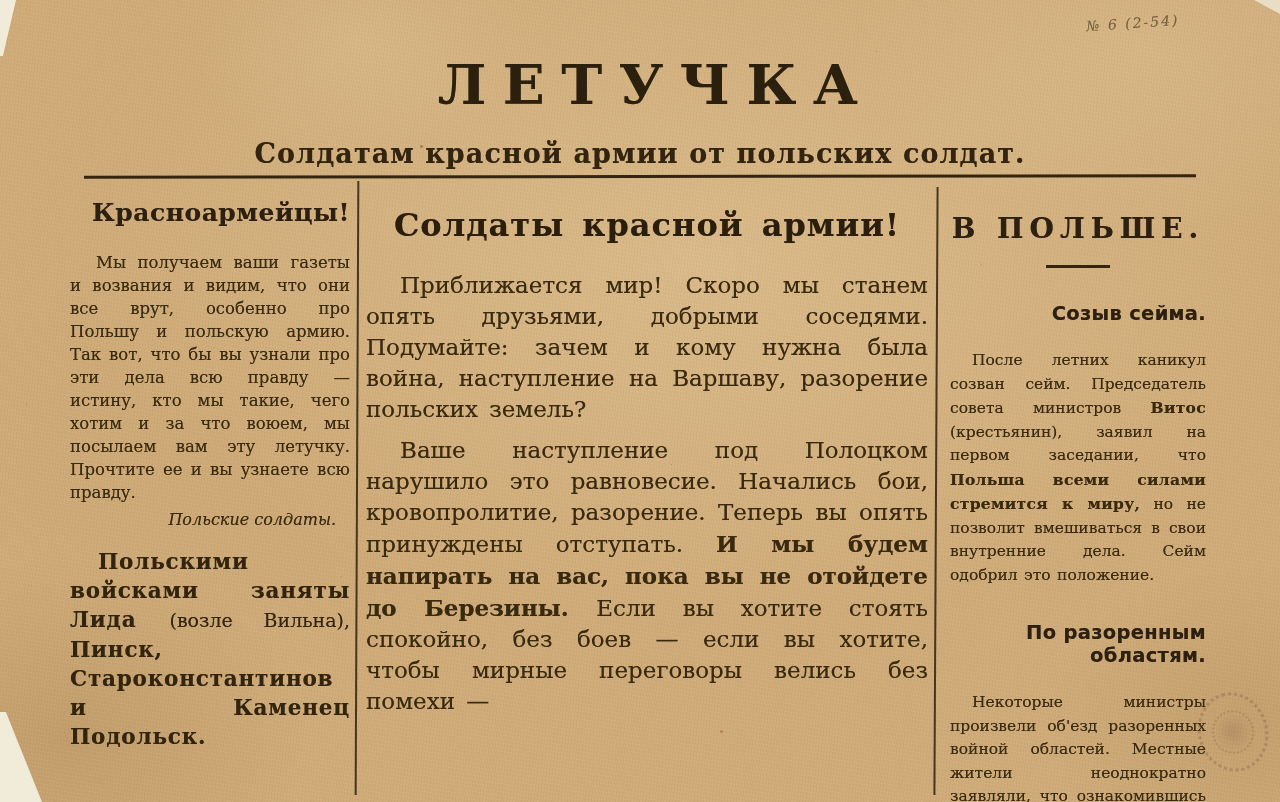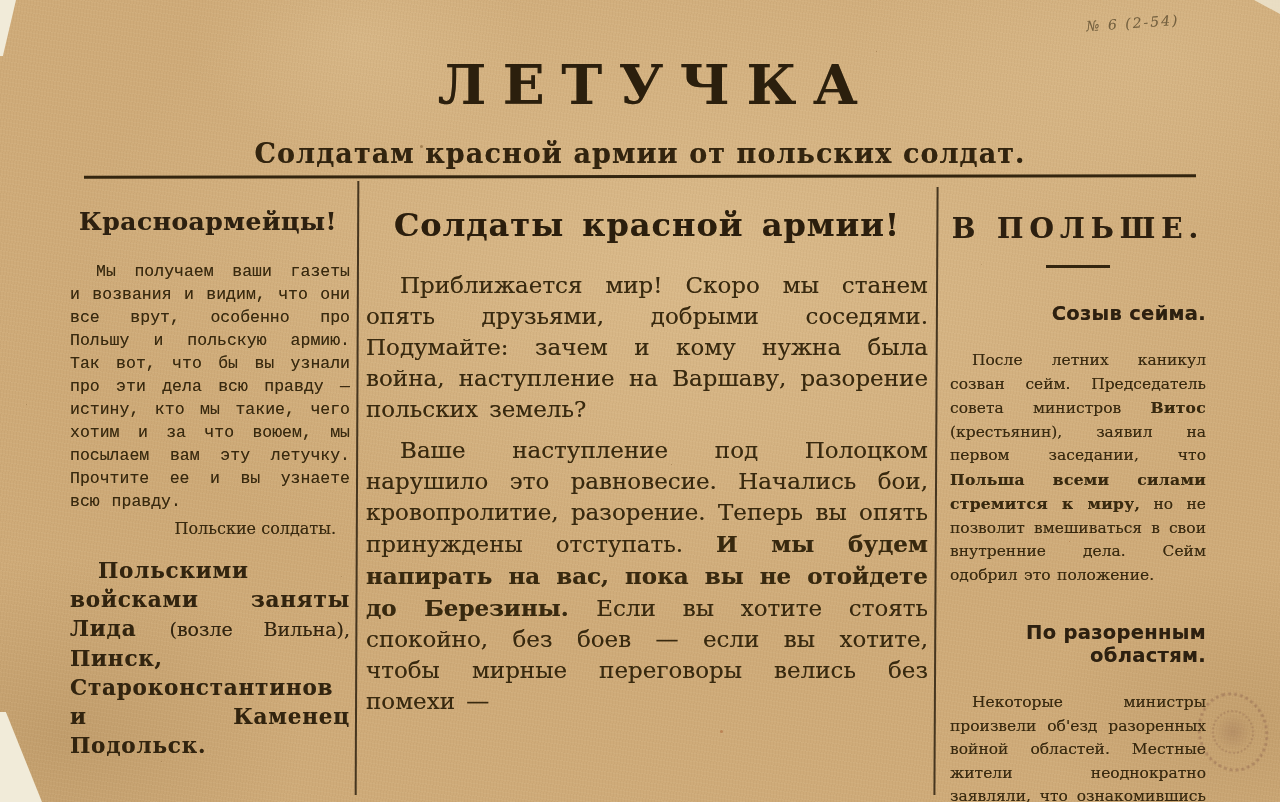--- a/index.html
+++ b/index.html
@@ -51,25 +51,25 @@
     font-size:27px;font-weight:bold;letter-spacing:.04em;color:#32240f;}
   .header-rule{position:absolute;left:84px;top:175px;width:1112px;height:3px;
     background:#33250f;transform:rotate(-.08deg);}
 
   .vdiv{position:absolute;width:2px;background:rgba(46,33,15,.85);}
   .vdiv-1{left:356px;top:181px;height:614px;transform:rotate(.25deg);}
   .vdiv-2{left:935px;top:187px;height:608px;transform:rotate(.3deg);}
 
   
   .col-left{position:absolute;left:70px;top:198px;width:280px;}
-  .col-left h2{margin:9px;font-size:25px;font-weight:bold;text-align:left;
+  .col-left h2{margin:0;font-size:25px;font-weight:bold;text-align:right;
     letter-spacing:.5px;color:#2d2010;}
   .col-left .body-p{margin:24px 0 0 0;font-size:16.5px;line-height:23px;
-    text-align:justify;text-indent:26px;word-spacing:2px;font-family:Liberation Mono, monospace;}
-  .signature{margin:6px 14px 0 0;text-align:right;font-size:16px;}
+    text-align:justify;text-indent:26px;word-spacing:2px;}
+  .signature{margin:6px 14px 0 0;text-align:right;font-style:italic;font-size:16px;}
   .subhead-sans{margin:34px 0 0 0;font-family:"DejaVu Sans","Liberation Sans",sans-serif;
     font-size:20px;font-weight:bold;text-align:right;letter-spacing:.3px;color:#2d2010;}
   .bold-p{margin:18px 0 0 0;font-size:21.5px;line-height:29px;font-weight:bold;
     text-align:justify;text-indent:28px;letter-spacing:.8px;word-spacing:1px;color:#32240f;}
   .bold-p .paren{font-weight:normal;font-size:19px;letter-spacing:0;}
 
   
   .col-center{position:absolute;left:366px;top:206px;width:562px;}
   .col-center h2{margin:0;font-size:32px;font-weight:bold;text-align:center;
     letter-spacing:1px;word-spacing:6px;color:#2b1e0d;}

